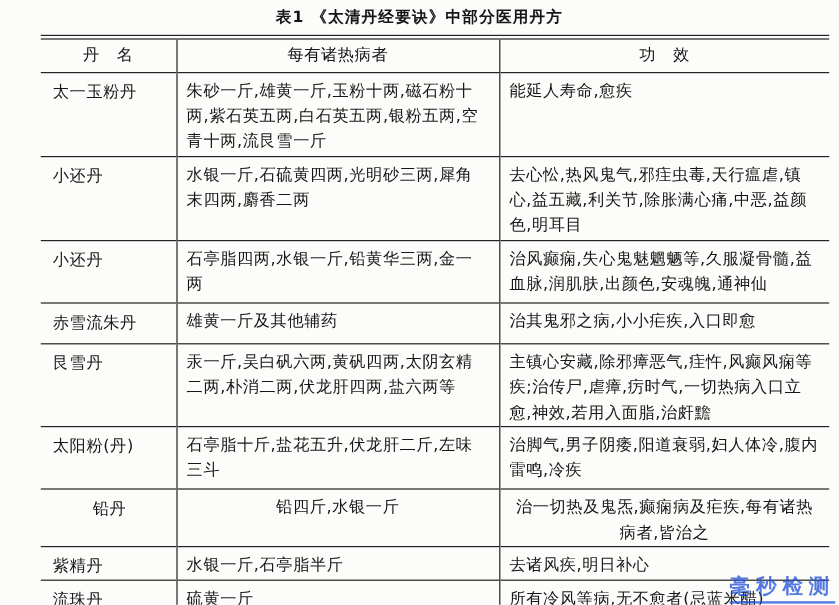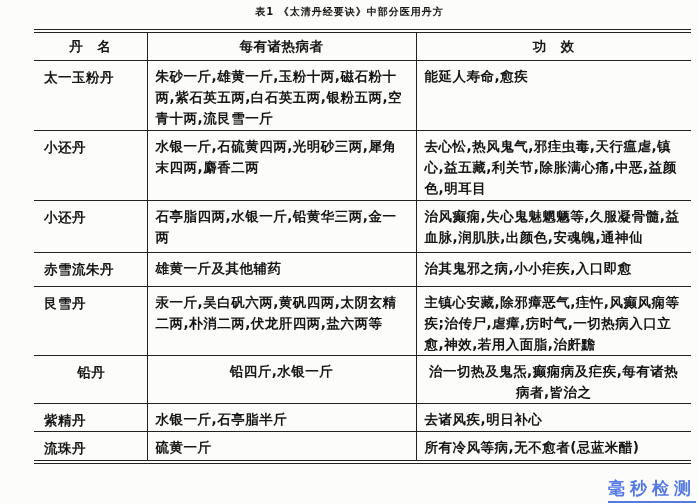--- a/index.html
+++ b/index.html
@@ -8,21 +8,21 @@
     background:#fcfcfa;
     font-family:"DejaVu Sans","Liberation Sans",sans-serif;
     color:#161616;
     position:relative;
     overflow:hidden;
   }
   .page{position:absolute;inset:0;}
   .title{
     margin-top:5px;
     text-align:center;
-    font-size:10px;
+    font-size:13px;
     font-weight:bold;
     letter-spacing:1px;
   }
   .table-wrap{
     position:absolute;
     left:34px; right:8px; top:29px;
     border-top:1.5px solid #222;
     border-bottom:1.5px solid #222;
     padding-top:2px;
     padding-bottom:2px;
@@ -32,21 +32,21 @@
     border-collapse:collapse;
     table-layout:fixed;
     border-top:1px solid #222;
   }
   col.c1{width:113px;}
   col.c2{width:269px;}
   col.c3{width:auto;}
   th,td{
     vertical-align:top;
     font-size:13.5px;
-    font-weight:700;
+    font-weight:400;
     line-height:21px;
     padding:3px 8px 0 8px;
     letter-spacing:0.5px;
   }
   th{
     text-align:center;
     vertical-align:middle;
     padding:0;
     font-size:13.5px;
   }
@@ -107,20 +107,25 @@
           <tr style="height: 34px;">
             <td class="name">赤雪流朱丹</td>
             <td class="ing">雄黄一斤及其他辅药</td>
             <td class="eff">治其鬼邪之病,小小疟疾,入口即愈</td>
           </tr>
           <tr style="height: 62px;">
             <td class="name">艮雪丹</td>
             <td class="ing">汞一斤,吴白矾六两,黄矾四两,太阴玄精二两,朴消二两,伏龙肝四两,盐六两等</td>
             <td class="eff">主镇心安藏,除邪瘴恶气,疰忤,风癫风痫等疾;治传尸,虐瘴,疠时气,一切热病入口立愈,神效,若用入面脂,治皯黵</td>
           </tr>
+          <tr style="height: 52px;">
+            <td class="name">太阳粉(丹)</td>
+            <td class="ing">石亭脂十斤,盐花五升,伏龙肝二斤,左味三斗</td>
+            <td class="eff">治脚气,男子阴痿,阳道衰弱,妇人体冷,腹内雷鸣,冷疾</td>
+          </tr>
           <tr style="height: 42px; text-align: center;">
             <td class="name">铅丹</td>
             <td class="ing">铅四斤,水银一斤</td>
             <td class="eff">治一切热及鬼炁,癫痫病及疟疾,每有诸热病者,皆治之</td>
           </tr>
           <tr style="height: 28px;">
             <td class="name">紫精丹</td>
             <td class="ing">水银一斤,石亭脂半斤</td>
             <td class="eff">去诸风疾,明日补心</td>
           </tr>

